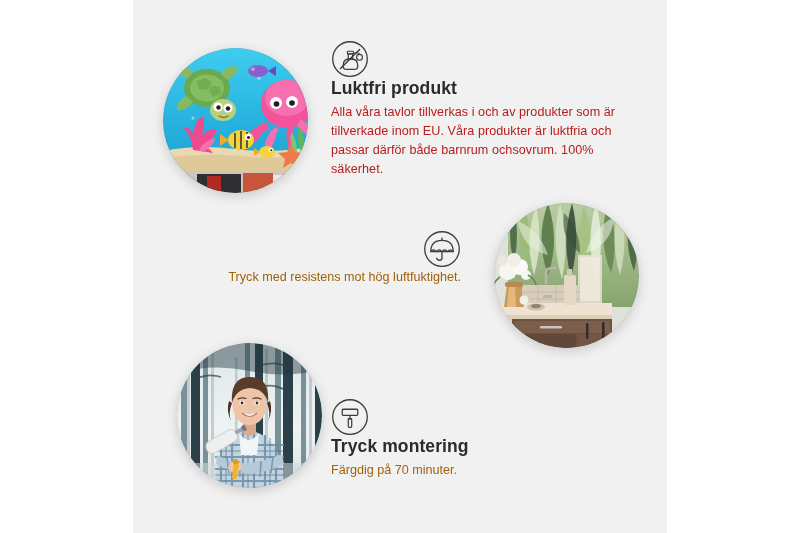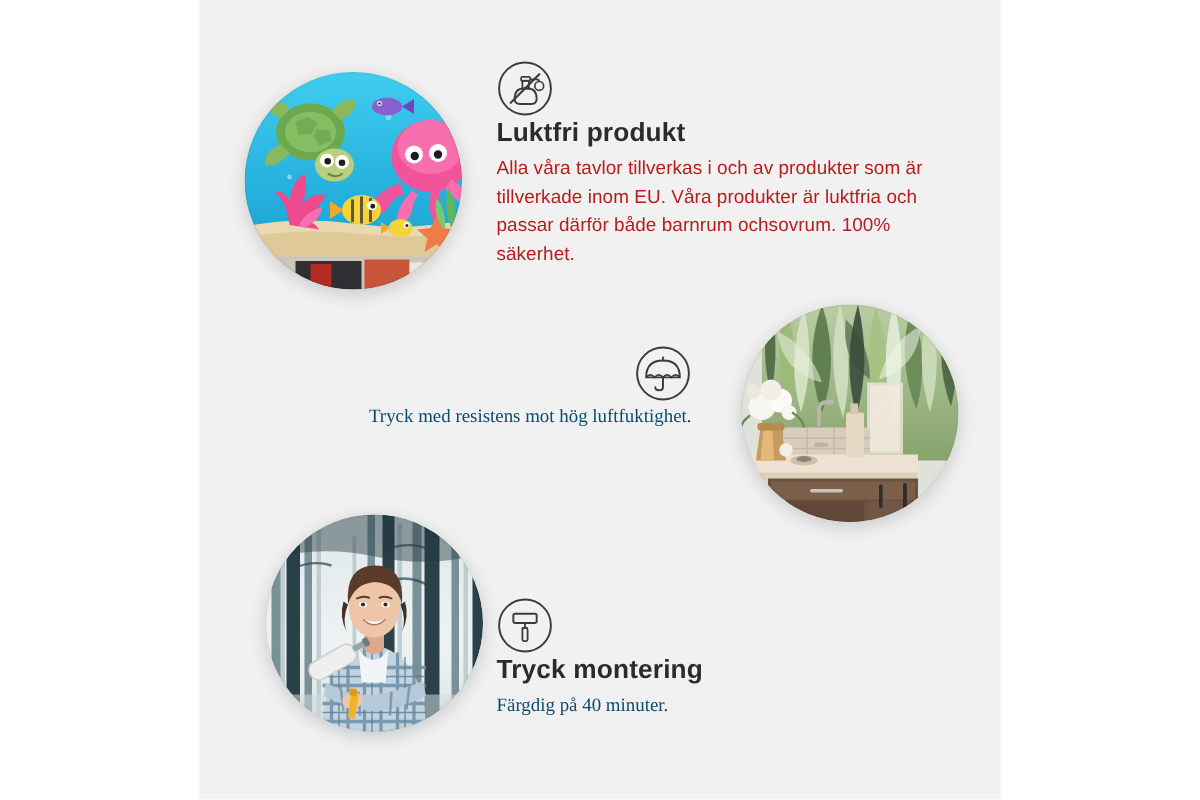--- a/index.html
+++ b/index.html
@@ -52,24 +52,23 @@
   .feature-body {
     font-size: 12.6px;
     color: #b91c1c;
     line-height: 1.52;
     margin: 0;
     letter-spacing: 0.05px;
   }
 
   .feature-sub {
     font-size: 12.6px;
-    color: #0c4a6e;
+    color: #a16207;
     line-height: 1.45;
     margin: 0;
-    font-family: Liberation Serif, serif;
   }
 
   .align-right { text-align: right; }
   .align-left  { text-align: left; }
 
   
   .icon-wrap {
     width: 38px;
     height: 38px;
     display: block;
@@ -445,16 +444,16 @@
 
         <rect x="13" y="13" width="18" height="7" rx="1.2" fill="none" stroke="#3c3c3c" stroke-width="1.5"></rect>
 
         <path d="M22 20 v4 h-2" fill="none" stroke="#3c3c3c" stroke-width="1.4" stroke-linecap="round"></path>
         <path d="M20 24 h4" fill="none" stroke="#3c3c3c" stroke-width="1.4"></path>
 
         <rect x="20" y="24" width="4" height="10" rx="1.2" fill="none" stroke="#3c3c3c" stroke-width="1.4"></rect>
       </svg>
     </span>
     <div class="feature-title">Tryck montering</div>
-    <p class="feature-sub">Färgdig på 40 minuter.</p>
+    <p class="feature-sub">Färgdig på 70 minuter.</p>
   </div>
 
 </div>
 
 </body></html>

